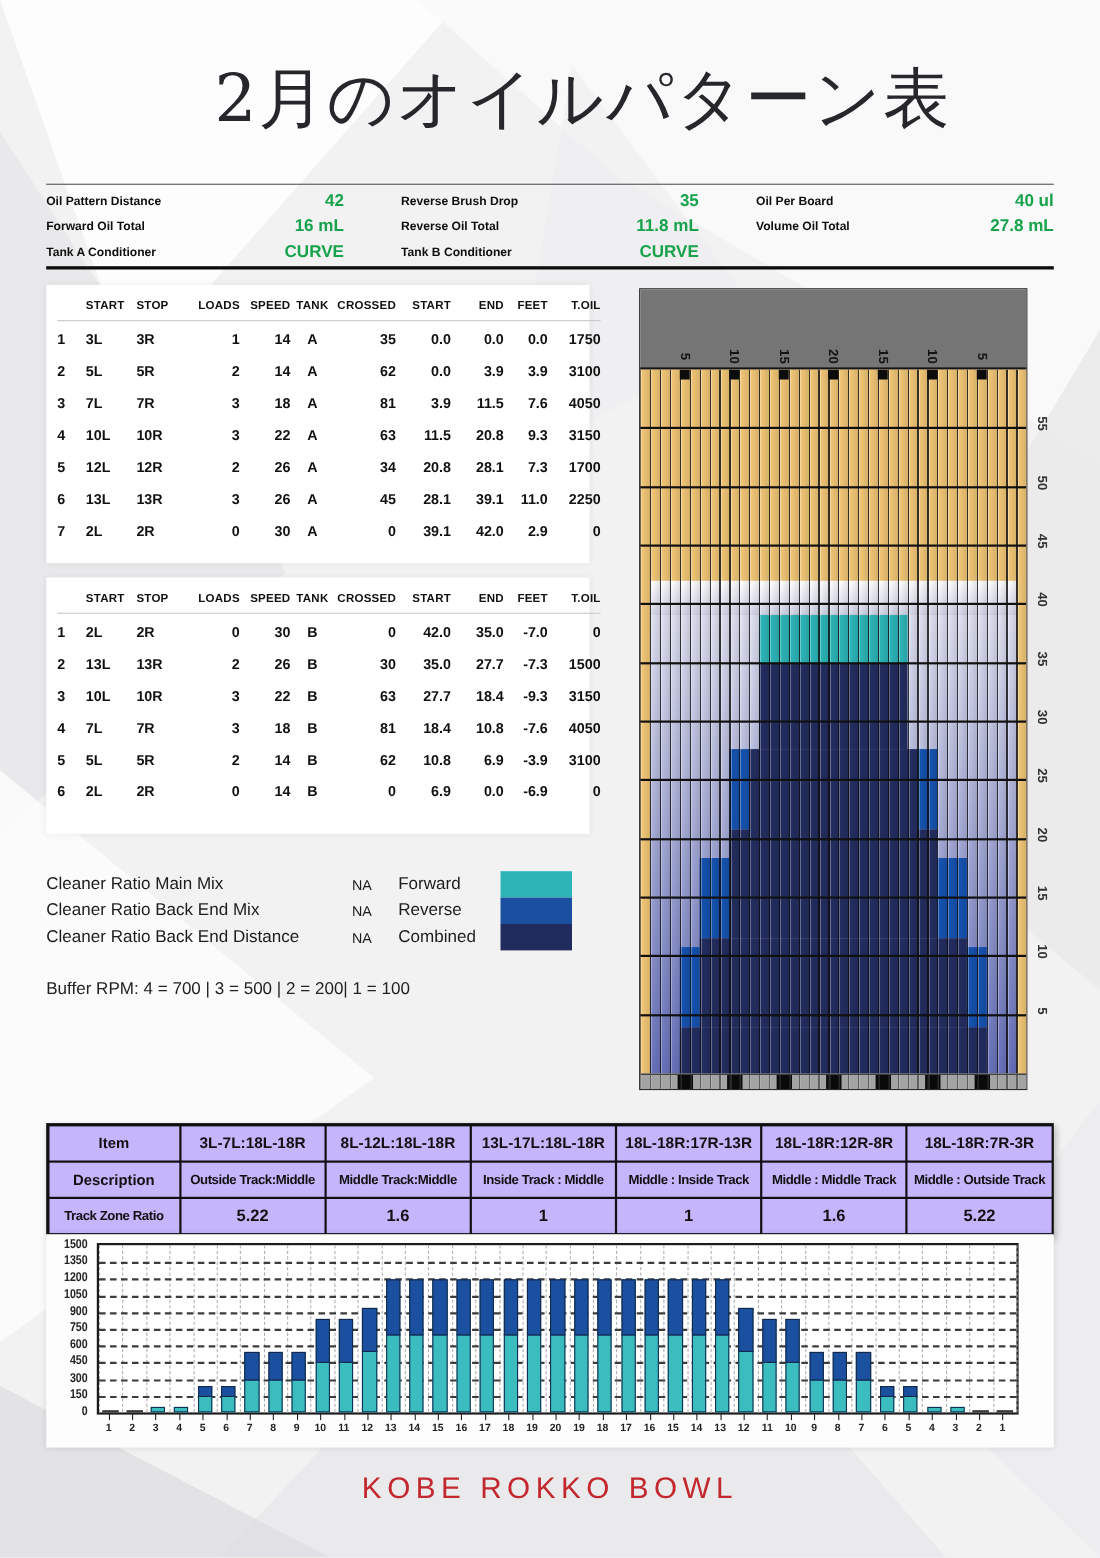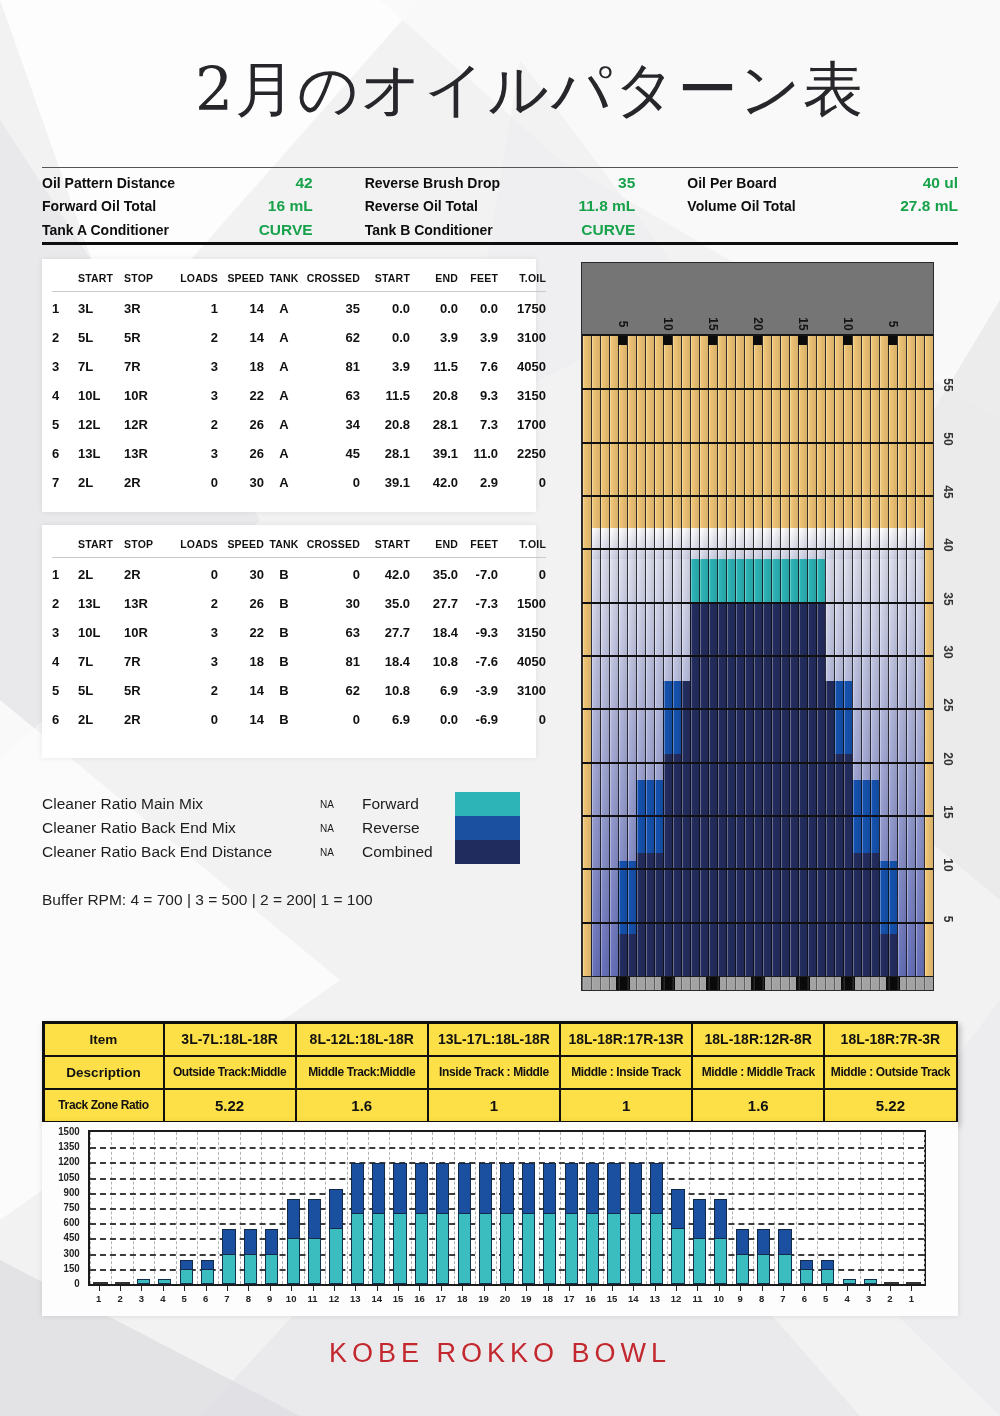--- a/index.html
+++ b/index.html
@@ -23,21 +23,21 @@
               text-shadow:0 0 1px #8a8a8a,1px 1px 1px #8a8a8a,-1px -1px 1px #8a8a8a,1px -1px 1px #8a8a8a,-1px 1px 1px #8a8a8a;}
   .kegel-tag{position:absolute;left:0;top:132px;width:120px;text-align:center;
              font-size:9px;font-weight:900;color:#111;letter-spacing:.3px;white-space:nowrap;}
 
   
   .rule-top{left:42px;top:167px;width:916px;height:1px;background:#555;}
   .rule-bot{left:42px;top:242px;width:916px;height:3px;background:#0d0d0d;}
   .info-grid{left:42px;top:171px;width:916px;display:grid;
              grid-template-columns:1fr 1fr 1fr;column-gap:52px;row-gap:0;}
   .info-cell{display:flex;justify-content:space-between;align-items:center;height:23.5px;}
-  .info-label{font-size:14px;font-weight:700;color:#0e0e0e;white-space:nowrap;}
+  .info-label{font-size:11px;font-weight:700;color:#0e0e0e;white-space:nowrap;}
   .info-value{font-size:15.5px;font-weight:700;color:#17a24b;white-space:nowrap;}
 
   
   .card{background:#ffffff;box-shadow:0 0 6px rgba(0,0,0,.08);}
   .loads-card{left:42px;width:494px;padding:6px 8px 4px 10px;box-sizing:border-box;}
   .tableA{top:259px;height:253px;}
   .tableB{top:525px;height:233px;}
   .ltable{display:grid;grid-template-columns:26px 46px 46px 48px 46px 40px 56px 50px 48px 40px 48px;
           align-items:center;}
   .lt-h{font-size:10.5px;font-weight:700;color:#111;letter-spacing:.2px;height:26px;
@@ -46,21 +46,21 @@
   .num{justify-content:flex-end;text-align:right;}
   .ctr{justify-content:center;text-align:center;}
   .lft{justify-content:flex-start;text-align:left;}
   .lt-hr{grid-column:1 / -1;height:1px;background:#c9c9c9;margin:0 0 2px 0;}
   .lt-row{display:contents;}
 
   
   .cleaner{left:42px;top:792px;width:478px;height:76px;}
   .cl-row{position:absolute;left:0;width:478px;height:24px;display:flex;align-items:center;}
   .cl-label{width:278px;font-size:15.5px;color:#1c1c1c;}
-  .cl-value{width:42px;font-size:10px;color:#1c1c1c;}
+  .cl-value{width:42px;font-size:13px;color:#1c1c1c;}
   .cl-legend{font-size:15.5px;color:#1c1c1c;}
   .cl-swatches{position:absolute;left:413px;top:0;width:65px;}
   .cl-swatch{width:65px;height:24px;}
   .buffer-note{left:42px;top:891px;font-size:15.5px;color:#222;}
 
   
   .lane-wrap{left:581px;top:262px;width:351px;border:1px solid #2a2a2a;background:#fff;}
   .pin-deck{position:relative;height:71px;background:#757575;border-bottom:2px solid #161616;}
   .pd-num{position:absolute;bottom:3px;width:18px;margin-left:-9px;text-align:center;
           font-size:12px;font-weight:700;color:#141414;transform:rotate(90deg);}
@@ -79,21 +79,21 @@
         rgba(40,40,40,.55) 0px, rgba(40,40,40,.55) 1px, rgba(255,255,255,.12) 1px 2px,
         rgba(0,0,0,0) 2px 9px);}
   .mark{position:absolute;top:0;height:100%;width:14px;background:#0a0a0a;}
   .dist-label{position:absolute;width:20px;text-align:center;font-size:12px;font-weight:700;
               color:#333;transform:rotate(90deg);}
 
   
   .track-table{left:42px;top:1021px;width:916px;box-sizing:border-box;background:#101010;
                padding:2.5px;display:grid;grid-template-columns:118px repeat(6,1fr);
                grid-auto-rows:31px;gap:2px;box-shadow:2px 3px 6px rgba(0,0,0,.25);}
-  .tt-cell{background:#fde047;display:flex;align-items:center;justify-content:center;
+  .tt-cell{background:#c4b5fd;display:flex;align-items:center;justify-content:center;
            font-weight:700;color:#111;white-space:nowrap;overflow:hidden;}
   .tt-item{font-size:14px;}
   .tt-desc{font-size:12px;letter-spacing:-.4px;}
   .tt-ratio{font-size:15px;}
   .tt-head{font-size:13.5px;}
 
   
   .chart-card{left:42px;top:1122px;width:916px;height:194px;background:#fdfdfd;
               box-shadow:0 0 6px rgba(0,0,0,.10);}
   .plot{position:absolute;left:46px;top:8px;width:834px;height:152px;background:#ffffff;

